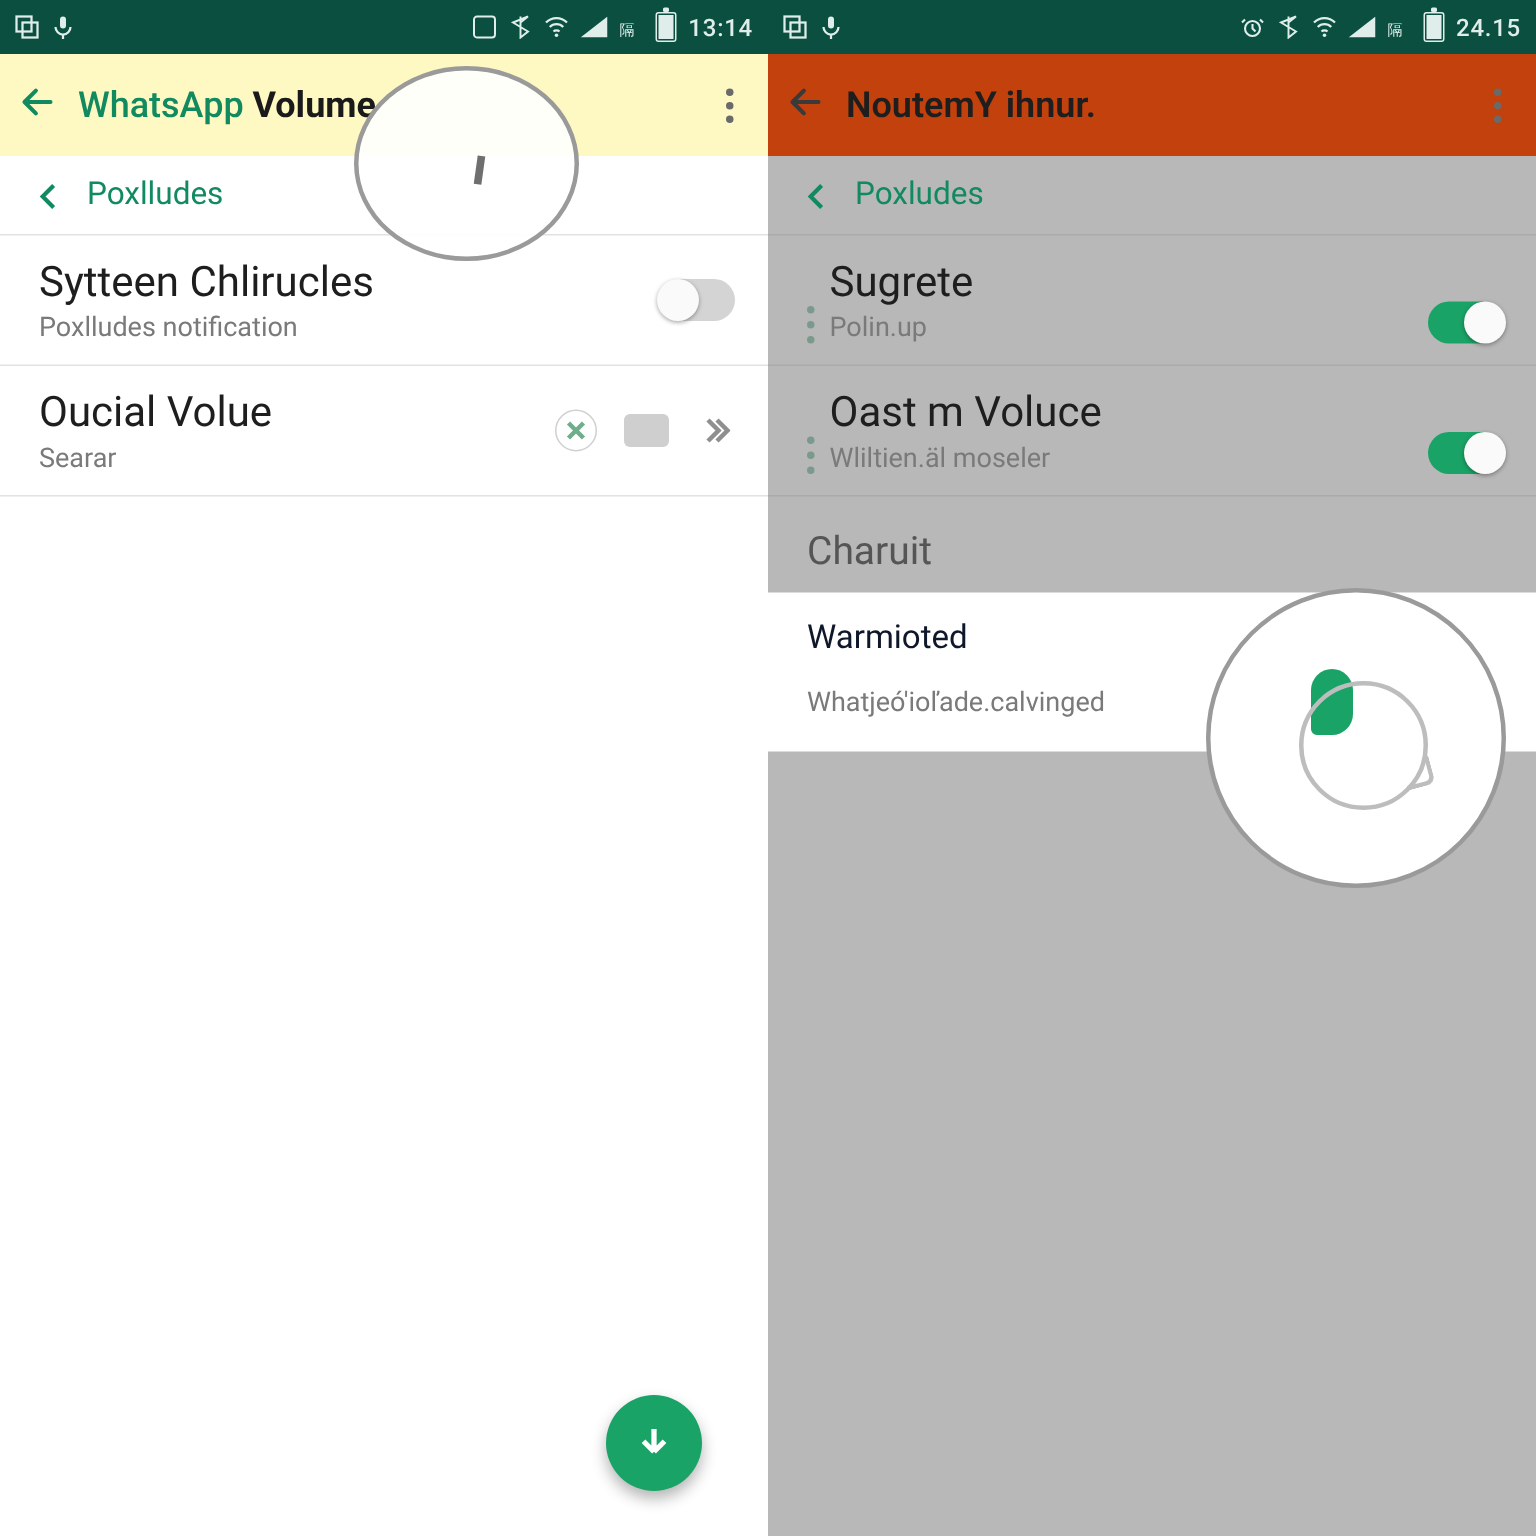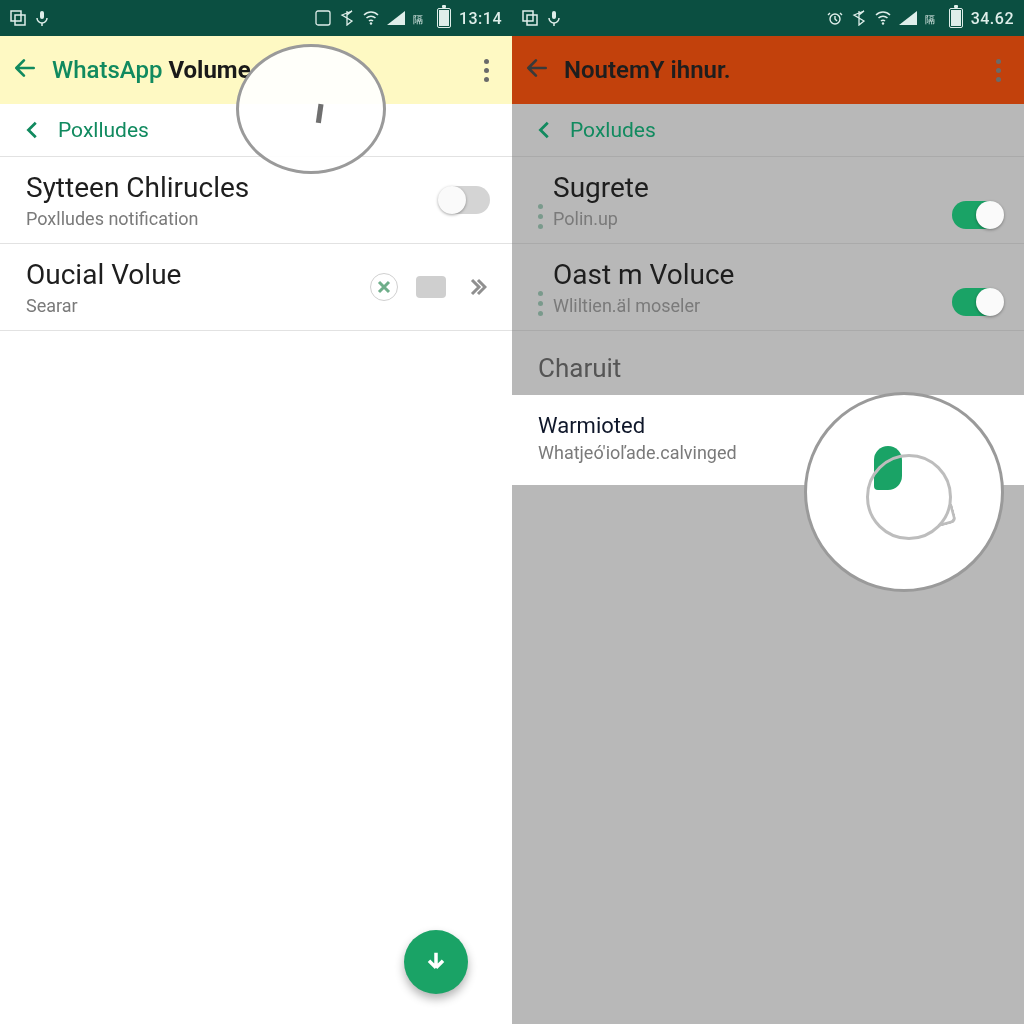--- a/index.html
+++ b/index.html
@@ -25,21 +25,21 @@
   .pane.left .appbar{ background:#fef9c3; }
   .pane.right .appbar{ background:#c2410c; }
   .back-arrow svg{ width:26px; height:26px; }
   .appbar-title{ font-size:24px; font-weight:400; flex:1; white-space:nowrap; overflow:hidden; }
   .appbar-title .brand{ color:#118a5f; font-weight:500; }
   .appbar-title strong{ font-weight:700; color:#1a1a1a; }
   .menu-dots{ width:28px; height:28px; display:flex; flex-direction:column; justify-content:center; align-items:center; gap:4px; cursor:pointer;}
   .menu-dots span{ width:5px; height:5px; border-radius:50%; background:#6a6a6a; }
 
   
-  .seclink{ display:flex; align-items:center; gap:14px; padding:14px 22px; color:#118a5f; font-size:21px; }
+  .seclink{ display:flex; align-items:flex-end; gap:14px; padding:14px 22px; color:#118a5f; font-size:21px; }
   .seclink svg{ width:22px; height:22px; fill:none; stroke:#118a5f; stroke-width:3; }
 
   
   .row{ padding:14px 22px 14px 26px; border-top:1px solid #e2e2e2; display:flex; align-items:center; gap:14px; }
   .pane.right .row{ border-top-color:#aaaaaa;align-items:flex-end; }
   .row .txt{ flex:1; }
   .row .title{ font-size:28px; color:#1e1e1e; }
   .row .sub{ font-size:18px; color:#7a7a7a; margin-top:4px; }
   .row.last{ border-bottom:1px solid #e2e2e2; }
   .pane.right .row.last{ border-bottom-color:#aaaaaa; }
@@ -62,21 +62,21 @@
   .mini.x svg{ width:18px;height:18px; stroke:#6fae8a; stroke-width:3; fill:none;}
   .mini.x{ width:28px;height:28px;border:1.5px solid #d0d0d0;border-radius:50%;}
   .mini.chev svg{ width:20px;height:20px; stroke:#8f8f8f; stroke-width:3; fill:none;}
 
   
   .section-head{ padding:22px 26px 12px; font-size:26px; color:#555; }
 
   
   .card{ background:#fff; padding:18px 26px 22px; }
   .pane.right .card .title{ font-size:22px; color:#0f172a;}
-  .pane.right .card .sub{ font-size:18px; color:#7a7a7a; margin-top:4px;}
+  .pane.right .card .sub{ font-size:18px; color:#7a7a7a; margin-top:20px;}
 
   
   .fab{ position:absolute; bottom:30px; right:44px; width:64px;height:64px;border-radius:50%; background:#1aa366; display:flex;align-items:center;justify-content:center; box-shadow:0 5px 10px rgba(0,0,0,.3);}
   .fab svg{ width:28px;height:28px; stroke:#fff; stroke-width:3; fill:none;}
 
   
   .anno{ position:absolute; border:3px solid #9a9a9a; border-radius:50%; pointer-events:none;}
   .anno.one{ width:150px; height:130px; top:44px; left:236px; background:rgba(255,255,255,.92);}
   .anno.one .mark{ position:absolute; left:56%; top:52%; transform:translate(-50%,-50%) rotate(8deg); font-size:36px; color:#6f6f6f; font-weight:700;}
   .anno.two{ width:200px; height:200px; top:392px; right:20px; background:#ffffff; display:flex; align-items:center; justify-content:center; }
@@ -246,21 +246,21 @@
           </svg>
         </span>
       <span class="sb-icon">
           <svg viewBox="0 0 16 16">
             <text x="0" y="13" font-size="10" fill="#dfeeea">隔</text>
           </svg>
         </span>
       <span class="sb-icon batt">
           <span class="fill"></span>
         </span>
-      <span class="sb-clock">34.62</span>
+      <span class="sb-clock">24.15</span>
     </div>
   </div>
 
   <div class="appbar">
     <span class="back-arrow"><svg viewBox="0 0 24 24">
           <path d="M20 12H4m0 0 7-7M4 12l7 7" fill="none" stroke="#3a3a3a" stroke-width="2.5" stroke-linecap="round" stroke-linejoin="round"></path>
         </svg></span>
     <div class="appbar-title" style="color:#1e1e1e;font-weight:600;">NoutemY ihnur.</div>
     <div class="menu-dots">
         <span></span>

